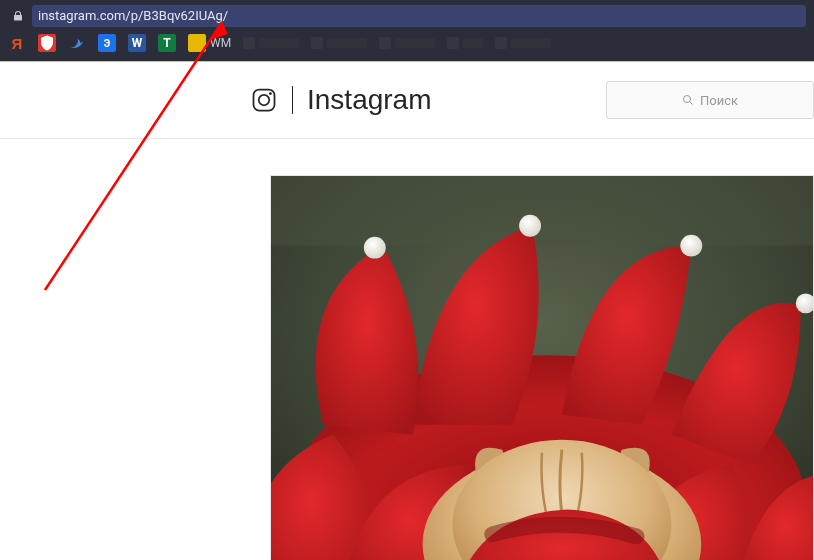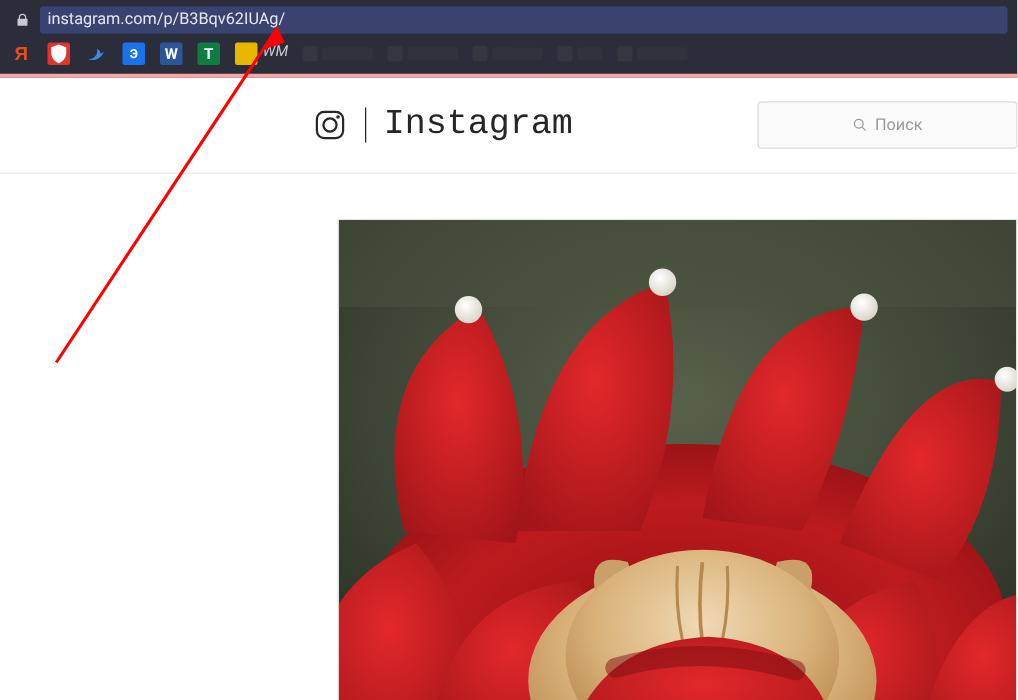--- a/index.html
+++ b/index.html
@@ -9,21 +9,21 @@
       height: 560px;
       overflow: hidden;
       background: #fff;
       position: relative;
     }
     
     .browser-top {
       background: #2b2d3a;
       height: 62px;
       position: relative;
-      border-bottom: 3px solid #fca5a5;
+      border-bottom: 1px solid #fca5a5;
     }
     .addressbar-row {
       height: 28px;
       display: flex;
       align-items: center;
       padding: 3px 8px 0 8px;
     }
     .lock-wrap {
       display:flex;
       align-items:center;
@@ -66,21 +66,21 @@
       color: #fff;
       cursor: pointer;
     }
     .bm-yandex { color: #e84d1a; background: transparent; font-family: Arial; font-size:15px;}
     .bm-red { background: #e0342c; }
     .bm-blue svg { width:16px; height:16px; display:block; }
     .bm-bluesquare { background: #1a73e8; color:#fff; font-size:10px; }
     .bm-W { background: #2b579a; }
     .bm-green { background: #107c41; }
     .bm-yellow { background: #e8b700; color:#333; }
-    .bm-text { display:flex; cursor:pointer;font-style:italic; }
+    .bm-text { display:flex; align-items:center; cursor:pointer; }
     .bm-text span { font-size: 12px; color:#c8c9d2; margin-left:4px; }
     .bm-blur { display:flex; align-items:center; gap:4px; opacity:0.25; cursor:pointer; }
     .bm-blur .fld { width:12px; height:12px; background:#555; border-radius:2px; }
     .bm-blur .txt { width:40px; height:10px; background:#444; border-radius:2px; }
     
     .ig-header {
       height: 77px;
       border-bottom: 1px solid #e6e6e6;
       background: #fff;
       display: flex;
@@ -104,21 +104,21 @@
       color:#262626;
     }
     .ig-cam svg { width:28px; height:28px; display:block; }
     .ig-divider {
       width: 1px;
       height: 28px;
       background: #262626;
       margin: 0 14px;
     }
     .ig-logo {
-      font-family: Liberation Mono, monospace;
+      font-family: Liberation Sans, sans-serif;
       font-size: 28px;
       color: #262626;
       cursor:pointer;
       line-height:1;
       text-align:right;
     }
     .ig-search {
       width: 208px;
       height: 38px;
       border: 1px solid #dbdbdb;

